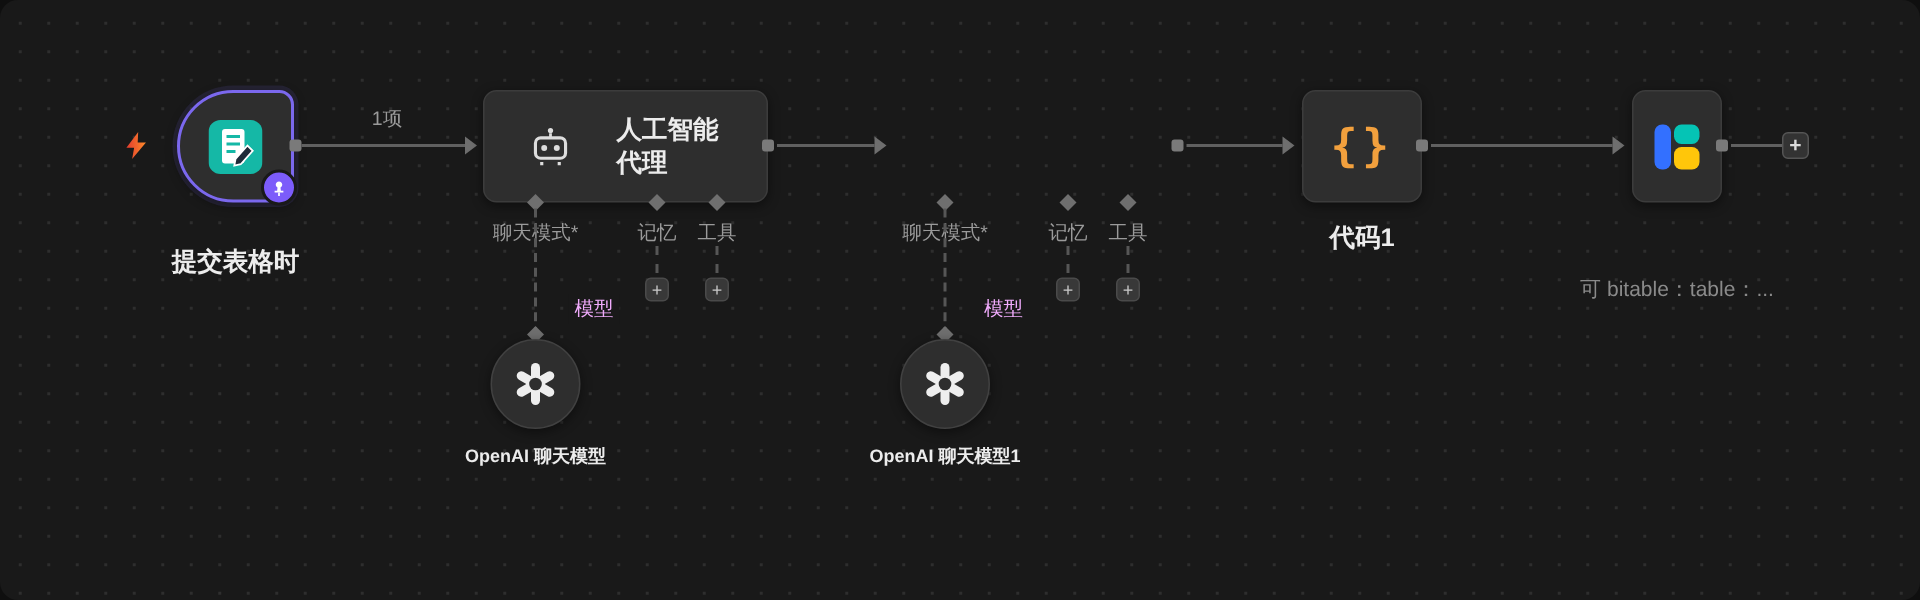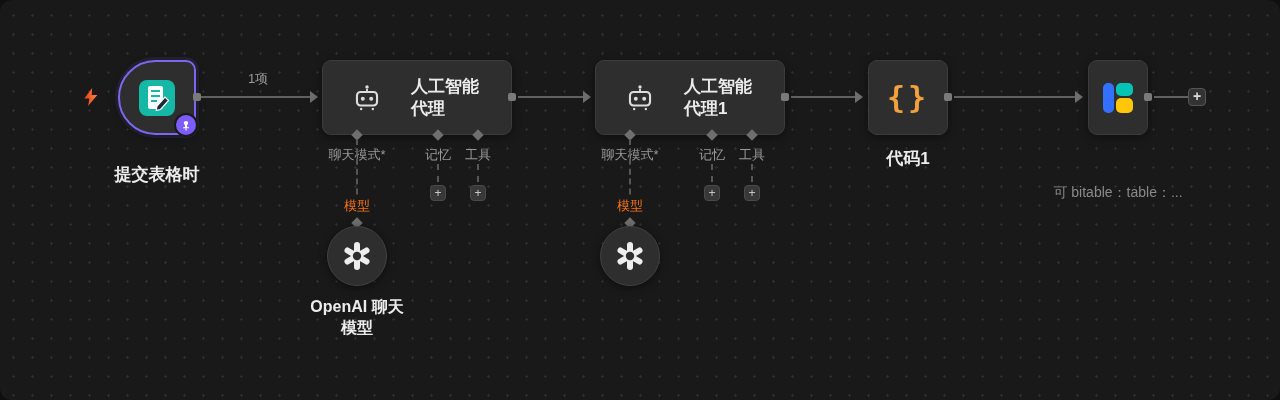--- a/index.html
+++ b/index.html
@@ -37,37 +37,37 @@
     position:absolute;top:91px;width:0;height:0;
     border-top:6px solid transparent;border-bottom:6px solid transparent;
     border-left:8px solid #6e6e6e;
   }
   .out-dot{position:absolute;top:93px;width:8px;height:8px;border-radius:2px;background:#7a7a7a;}
   .conn-label{position:absolute;top:70px;font-size:13px;color:#9a9a9a;}
   .diamond{position:absolute;width:8px;height:8px;background:#6f6f6f;transform:rotate(45deg);}
   .dash-v{position:absolute;width:0;border-left:2px dashed #565656;}
   .port-label{position:absolute;top:146px;font-size:13px;color:#9a9a9a;}
   .model-port-label{
-    position:absolute;top:196px;font-size:13px;color:#f97316;
-    background:#191919;padding:1px 4px;
+    position:absolute;top:196px;font-size:13px;color:#f0abfc;
+    background:#191919;padding:1px 4px;margin-left:39px;
   }
   .plus-sq{
     position:absolute;top:185px;width:16px;height:16px;border-radius:4px;
     background:#383838;border:1px solid #4a4a4a;box-sizing:border-box;
     color:#c8c8c8;font-size:12px;line-height:14px;text-align:center;cursor:pointer;
   }
   .model-circle{
     position:absolute;top:226px;width:60px;height:60px;border-radius:50%;
     background:#2e2e2e;border:1px solid #414141;box-sizing:border-box;
     display:flex;align-items:center;justify-content:center;
     box-shadow:0 2px 8px rgba(0,0,0,.45);
   }
   .model-label{
     position:absolute;top:297px;width:104px;text-align:center;
-    font-size:16px;font-weight:700;color:#ececec;line-height:1.3;
+    font-size:12px;font-weight:700;color:#ececec;line-height:1.3;
   }
   .agent-title{width:74px;font-size:17px;font-weight:700;line-height:1.25;color:#ececec;}
   .agent-body{display:flex;align-items:center;gap:30px;padding-left:4px;}
   .braces{
     font-family:"DejaVu Sans Mono","Liberation Mono",monospace;
     font-size:30px;font-weight:700;color:#f2a03d;letter-spacing:3px;
   }
   .endpoint-plus{
     position:absolute;left:1188px;top:88px;width:18px;height:18px;border-radius:4px;
     background:#333;border:1px solid #555;box-sizing:border-box;
@@ -155,34 +155,20 @@
       </g>
       <circle cx="16" cy="16" r="4.2" fill="#2e2e2e"></circle>
     </svg>
   </div>
   <div class="model-label" style="left:305px">OpenAI 聊天模型</div>
 
   <div class="out-dot" style="left:508px"></div>
   <div class="conn" style="left:518px;width:65px"></div>
   <div class="conn-arrow" style="left:583px"></div>
 
-  <div class="node" style="left:595px;width:190px">
-    <div class="agent-body">
-      <svg width="28" height="28" viewBox="0 0 24 24">
-        <circle cx="12" cy="2.6" r="1.5" fill="#dddddd"></circle>
-        <line x1="12" y1="4.2" x2="12" y2="6.6" stroke="#dddddd" stroke-width="1.6"></line>
-        <rect x="3.4" y="6.8" width="17.2" height="11.6" rx="3" fill="none" stroke="#dddddd" stroke-width="1.8"></rect>
-        <circle cx="8.4" cy="12.6" r="1.7" fill="#dddddd"></circle>
-        <circle cx="15.6" cy="12.6" r="1.7" fill="#dddddd"></circle>
-        <line x1="7" y1="20.5" x2="7" y2="22.4" stroke="#dddddd" stroke-width="1.8"></line>
-        <line x1="17" y1="20.5" x2="17" y2="22.4" stroke="#dddddd" stroke-width="1.8"></line>
-      </svg>
-      <div class="agent-title">人工智能代理1</div>
-    </div>
-  </div>
 
   <div class="diamond" style="left:626px;top:131px"></div>
   <div class="diamond" style="left:708px;top:131px"></div>
   <div class="diamond" style="left:748px;top:131px"></div>
   <div class="port-label nowrap" style="left:630px">聊天模式*</div>
   <div class="port-label nowrap" style="left:712px">记忆</div>
   <div class="port-label nowrap" style="left:752px">工具</div>
   <div class="dash-v" style="left:711px;top:164px;height:18px"></div>
   <div class="dash-v" style="left:751px;top:164px;height:18px"></div>
   <div class="plus-sq" style="left:704px">+</div>
@@ -194,20 +180,21 @@
   <div class="model-circle" style="left:600px">
     <svg width="32" height="32" viewBox="0 0 32 32">
       <g fill="#eeeeee">
         <rect x="13" y="2" width="6" height="28" rx="3"></rect>
         <rect x="13" y="2" width="6" height="28" rx="3" transform="rotate(60 16 16)"></rect>
         <rect x="13" y="2" width="6" height="28" rx="3" transform="rotate(120 16 16)"></rect>
       </g>
       <circle cx="16" cy="16" r="4.2" fill="#2e2e2e"></circle>
     </svg>
   </div>
+  <div class="model-label" style="left:578px">OpenAI 聊天模型1</div>
 
   <div class="out-dot" style="left:781px"></div>
   <div class="conn" style="left:791px;width:64px"></div>
   <div class="conn-arrow" style="left:855px"></div>
 
   <div class="node" style="left:868px;width:80px">
     <span class="braces">{}</span>
   </div>
   <div class="node-label nowrap" style="left:908px;top:148px">代码1</div>
 

